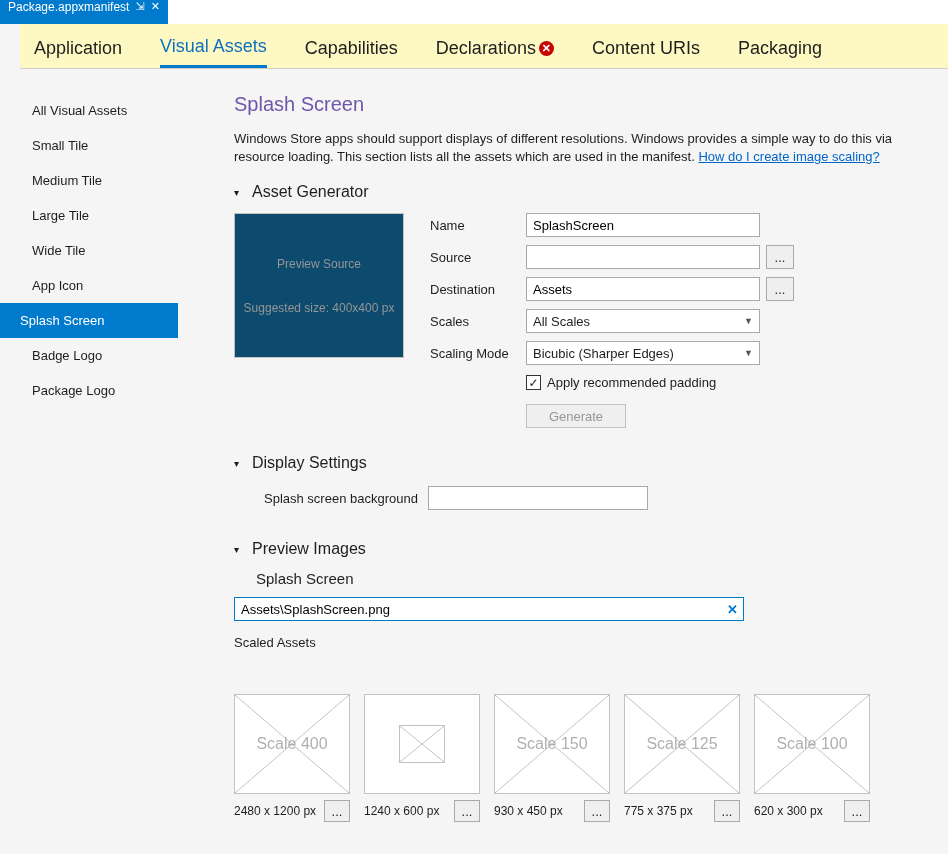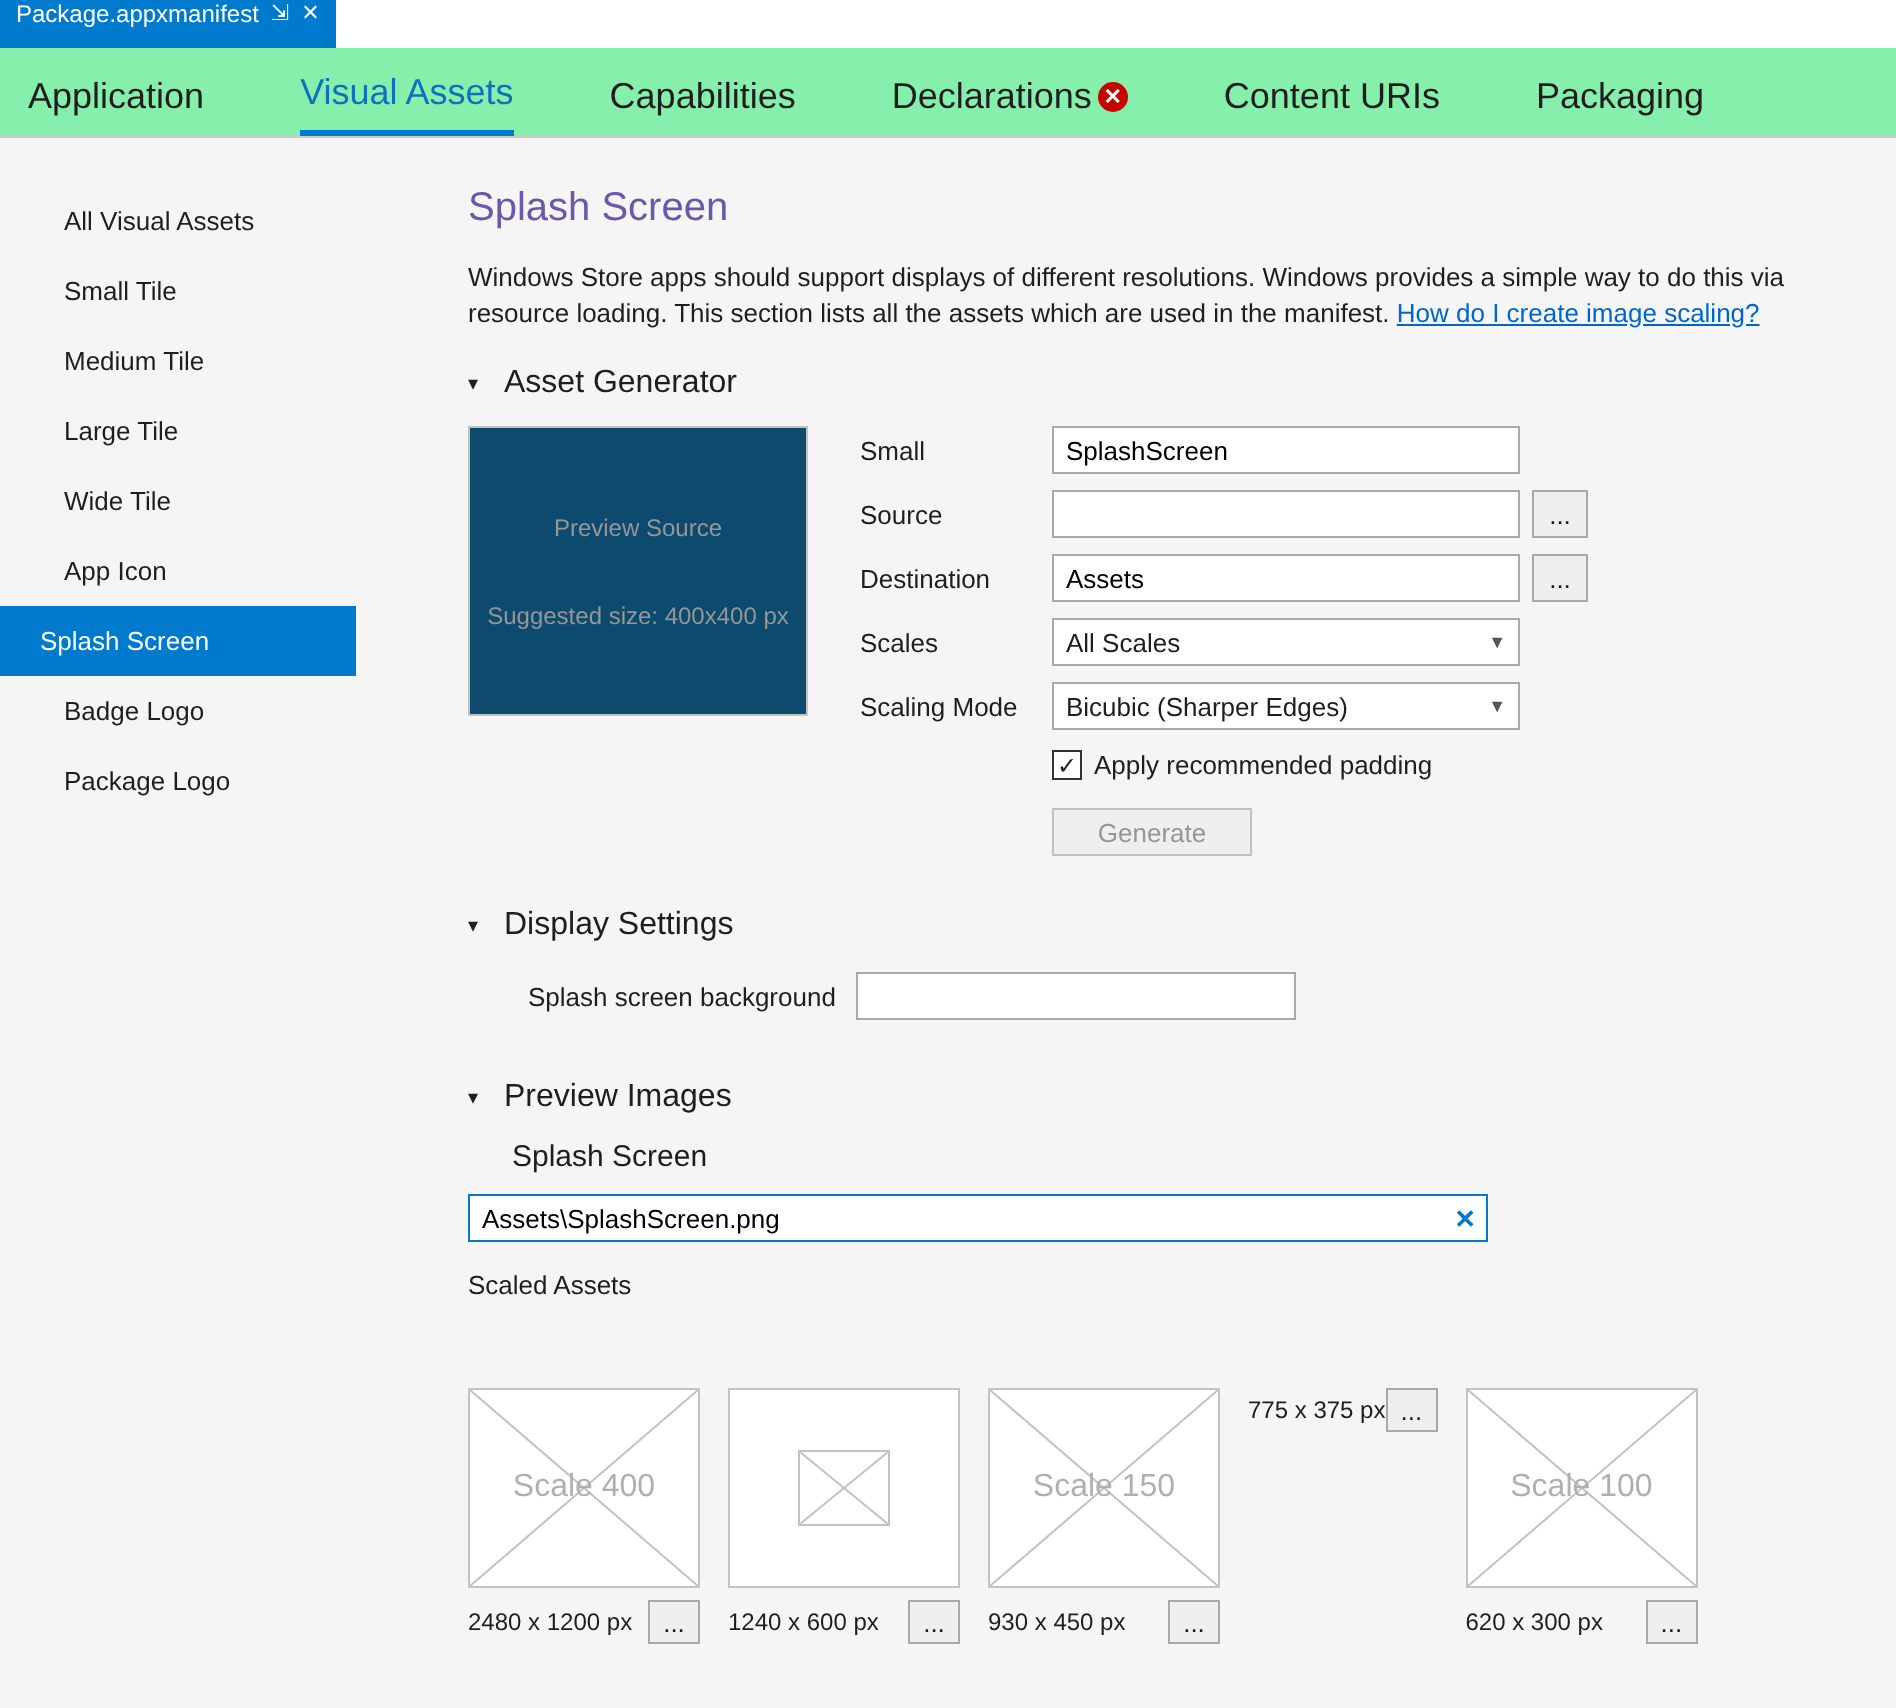--- a/index.html
+++ b/index.html
@@ -26,26 +26,27 @@
     padding: 0 8px;
     font-size: 12px;
     gap: 6px;
   }
   .doc-tab .pin, .doc-tab .close {
     font-size: 11px;
     cursor: pointer;
   }
   
   .main-tabs {
-    background: #86efac;
+    background: #fef9c3;
     border-bottom: 1px solid #ccc;
     display: flex;
     padding: 12px 14px 0 14px;
-    gap: 48px;
+    gap: 38px;
     font-size: 18px;
+    margin-left: 20px;
   }
   .main-tab {
     padding-bottom: 8px;
     cursor: pointer;
     color: #1e1e1e;
     white-space: nowrap;
     display: flex;
     align-items: center;
     gap: 3px;
   }
@@ -293,21 +294,21 @@
     <div class="section-header">
       <span class="chev">▾</span>
       <span>Asset Generator</span>
     </div>
     <div class="asset-gen-row">
       <div class="preview-box">
         <span>Preview Source</span>
         <span>Suggested size: 400x400 px</span>
       </div>
       <div class="form-grid">
-        <label>Small</label>
+        <label>Name</label>
         <input type="text" value="SplashScreen" style="">
         <span></span>
 
         <label>Source</label>
         <input type="text" value="" style="">
         <div class="browse-btn">...</div>
 
         <label>Destination</label>
         <input type="text" value="Assets" style="">
         <div class="browse-btn">...</div>
@@ -399,20 +400,27 @@
               </svg>
             <span class="lbl">Scale 150</span>
           </div>
           <div class="scaled-footer">
             <span>930 x 450 px</span>
             <div class="browse-btn">...</div>
           </div>
         </div>
 
         <div class="scaled-item">
+          <div class="scaled-box">
+            <svg>
+                <line x1="0" y1="0" x2="100%" y2="100%" stroke="#c2c2c2"></line>
+                <line x1="100%" y1="0" x2="0" y2="100%" stroke="#c2c2c2"></line>
+              </svg>
+            <span class="lbl">Scale 125</span>
+          </div>
           <div class="scaled-footer">
             <span>775 x 375 px</span>
             <div class="browse-btn">...</div>
           </div>
         </div>
 
         <div class="scaled-item">
           <div class="scaled-box">
             <svg>
                 <line x1="0" y1="0" x2="100%" y2="100%" stroke="#c2c2c2"></line>

